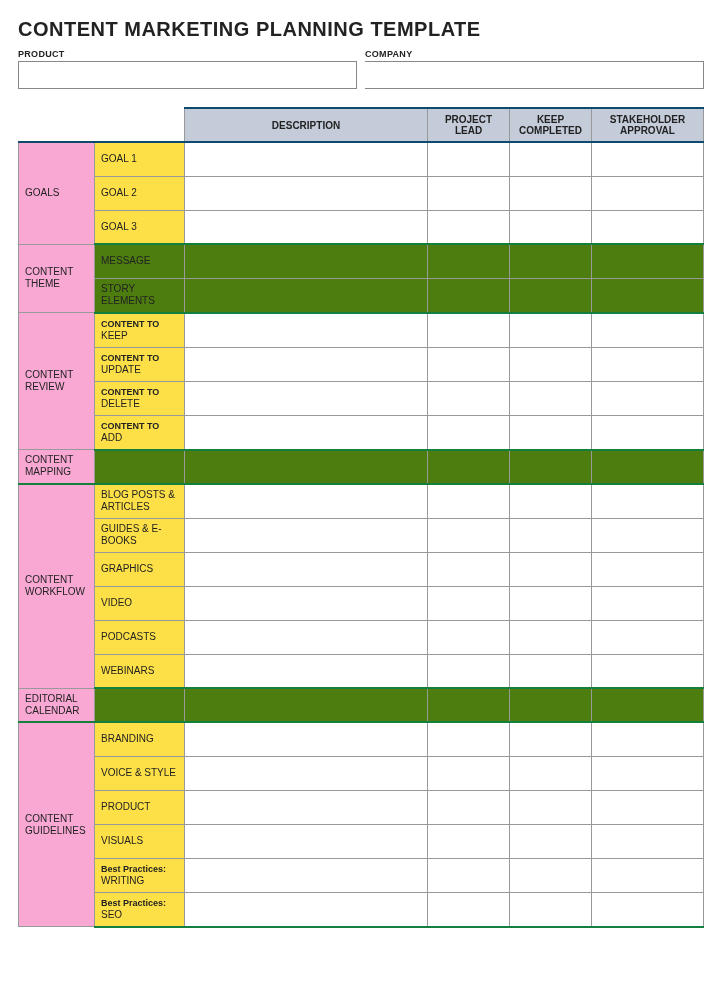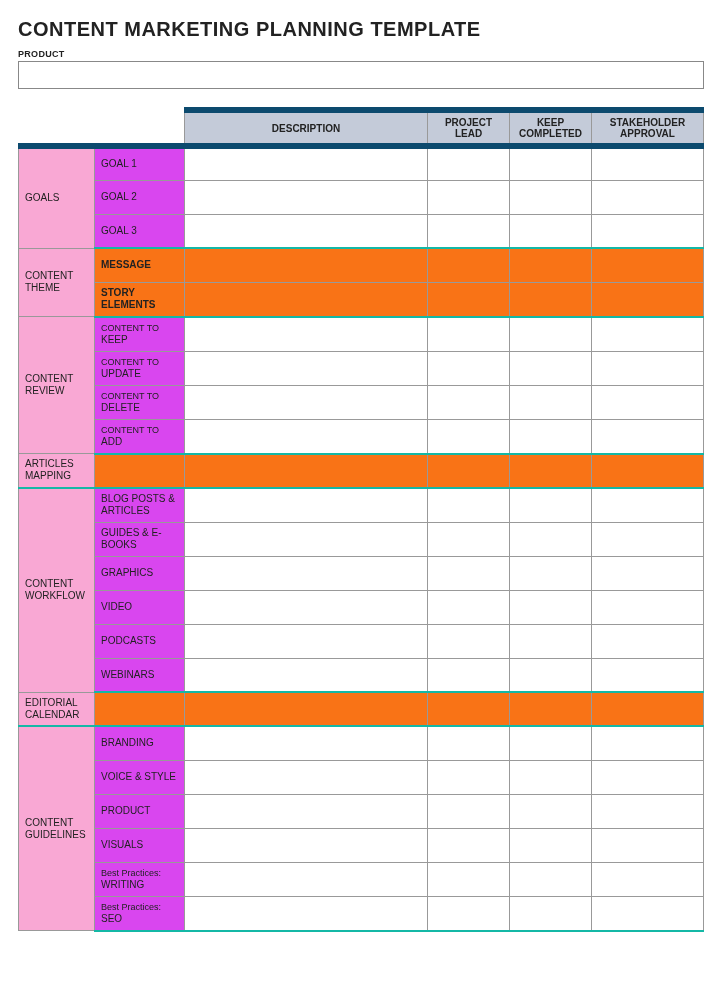--- a/index.html
+++ b/index.html
@@ -57,40 +57,44 @@
     height: 34px;
   }
   .hdr-empty { border: none !important; background: #fff; }
   .section-cell {
     background: #f9a8d4;
     font-weight: normal;
     font-size: 9px;
     line-height: 1.2;
   }
   .sub-cell {
-    background: #d946ef;
+    background: #fde047;
     font-size: 9.5px;
     line-height: 1.25;
   }
-  .sub-cell .pre { font-size: 9px; }
+  .sub-cell .pre { font-size: 9px; font-weight: bold; }
   .sub-cell .bold { font-weight: normal; }
-  .tint { background: #f97316; font-weight: bold; }
+  .tint { background: #4d7c0f; }
   .tall td { height: 34px; }
   .mid td { height: 34px; }
-  .sep-top td, .sep-top th { border-top: 6px solid #0c4a6e; }
-  .sep-bot td { border-bottom: 2px solid #14b8a6; }
+  .sep-top td, .sep-top th { border-top: 2px solid #0c4a6e; }
+  .sep-bot td { border-bottom: 2px solid #15803d; }
 </style>
 </head>
 <body>
 
 <div class="title">CONTENT MARKETING PLANNING TEMPLATE</div>
 
 <div class="meta-row">
   <div class="meta-col">
     <div class="meta-label">PRODUCT</div>
+    <div class="meta-box"></div>
+  </div>
+  <div class="meta-col">
+    <div class="meta-label">COMPANY</div>
     <div class="meta-box"></div>
   </div>
 </div>
 
 <table class="grid">
   <colgroup>
     <col class="col-section">
       <col class="col-sub">
       <col class="col-desc">
       <col class="col-lead">
@@ -170,21 +174,21 @@
   </tr>
   <tr class="mid sep-bot">
     <td class="sub-cell"><span class="pre">CONTENT TO</span><br><span class="bold">ADD</span></td>
     <td></td>
     <td></td>
     <td></td>
     <td></td>
   </tr>
 
   <tr class="tall sep-bot">
-    <td class="section-cell">ARTICLES MAPPING</td>
+    <td class="section-cell">CONTENT MAPPING</td>
     <td class="sub-cell tint"></td>
     <td class="tint"></td>
     <td class="tint"></td>
     <td class="tint"></td>
     <td class="tint"></td>
   </tr>
 
   <tr class="tall">
     <td class="section-cell" rowspan="6">CONTENT WORKFLOW</td>
     <td class="sub-cell">BLOG POSTS &amp; ARTICLES</td>

